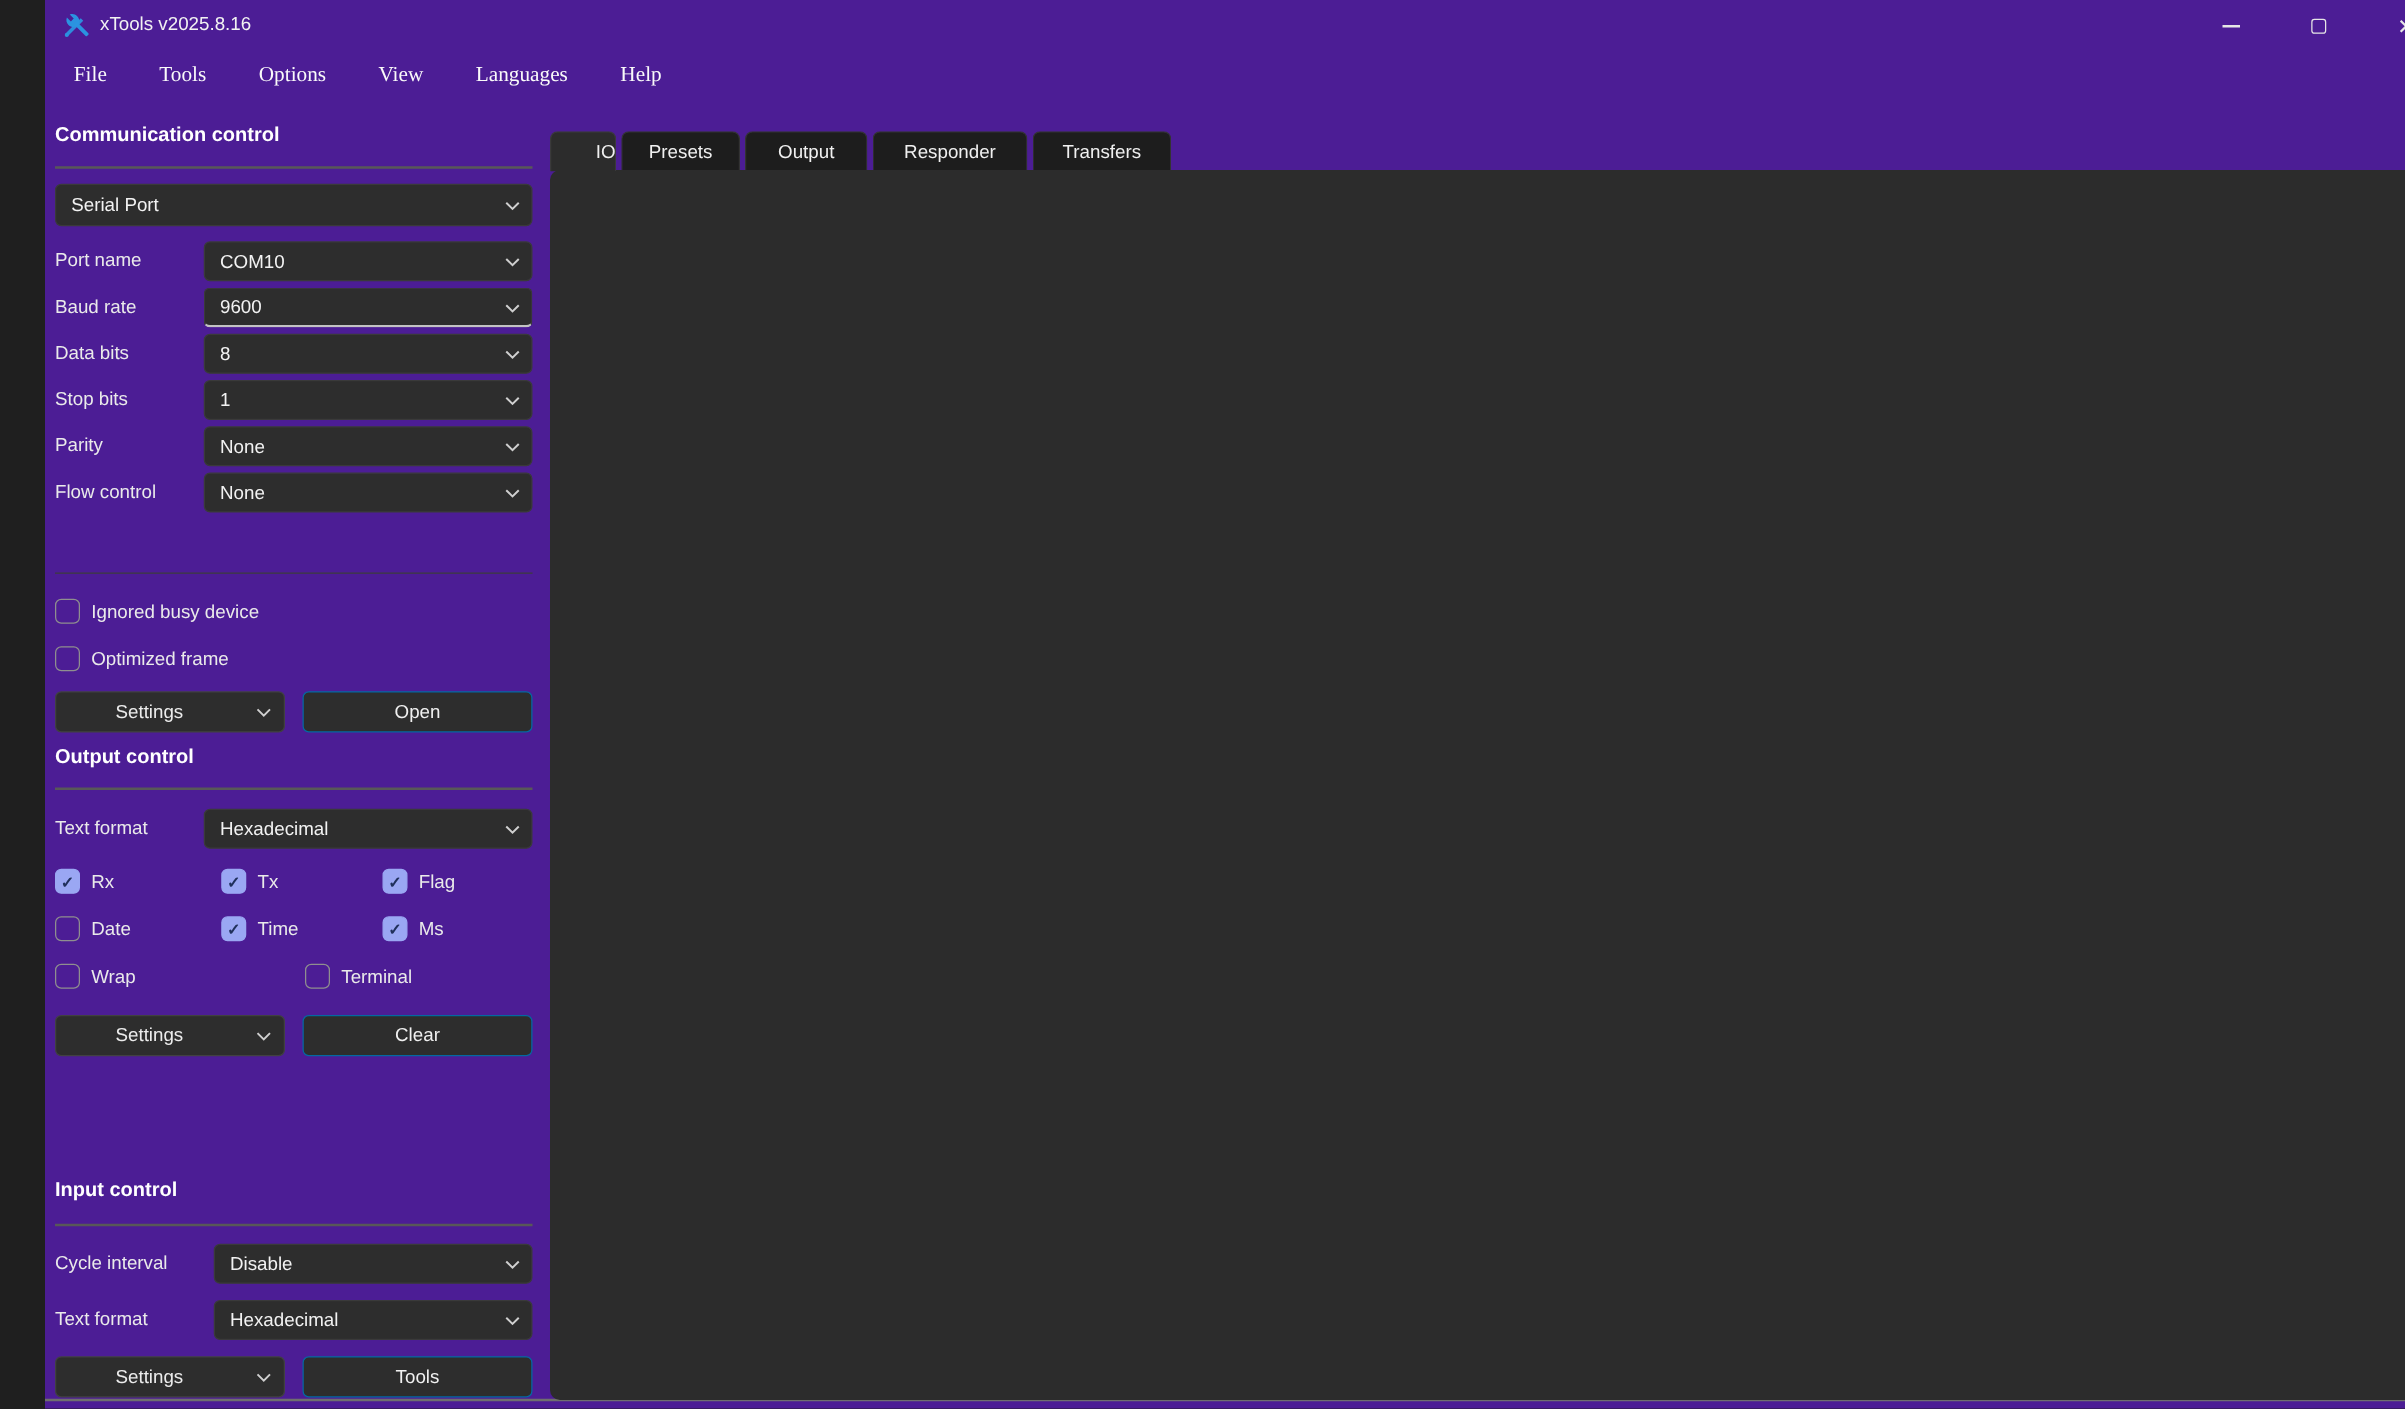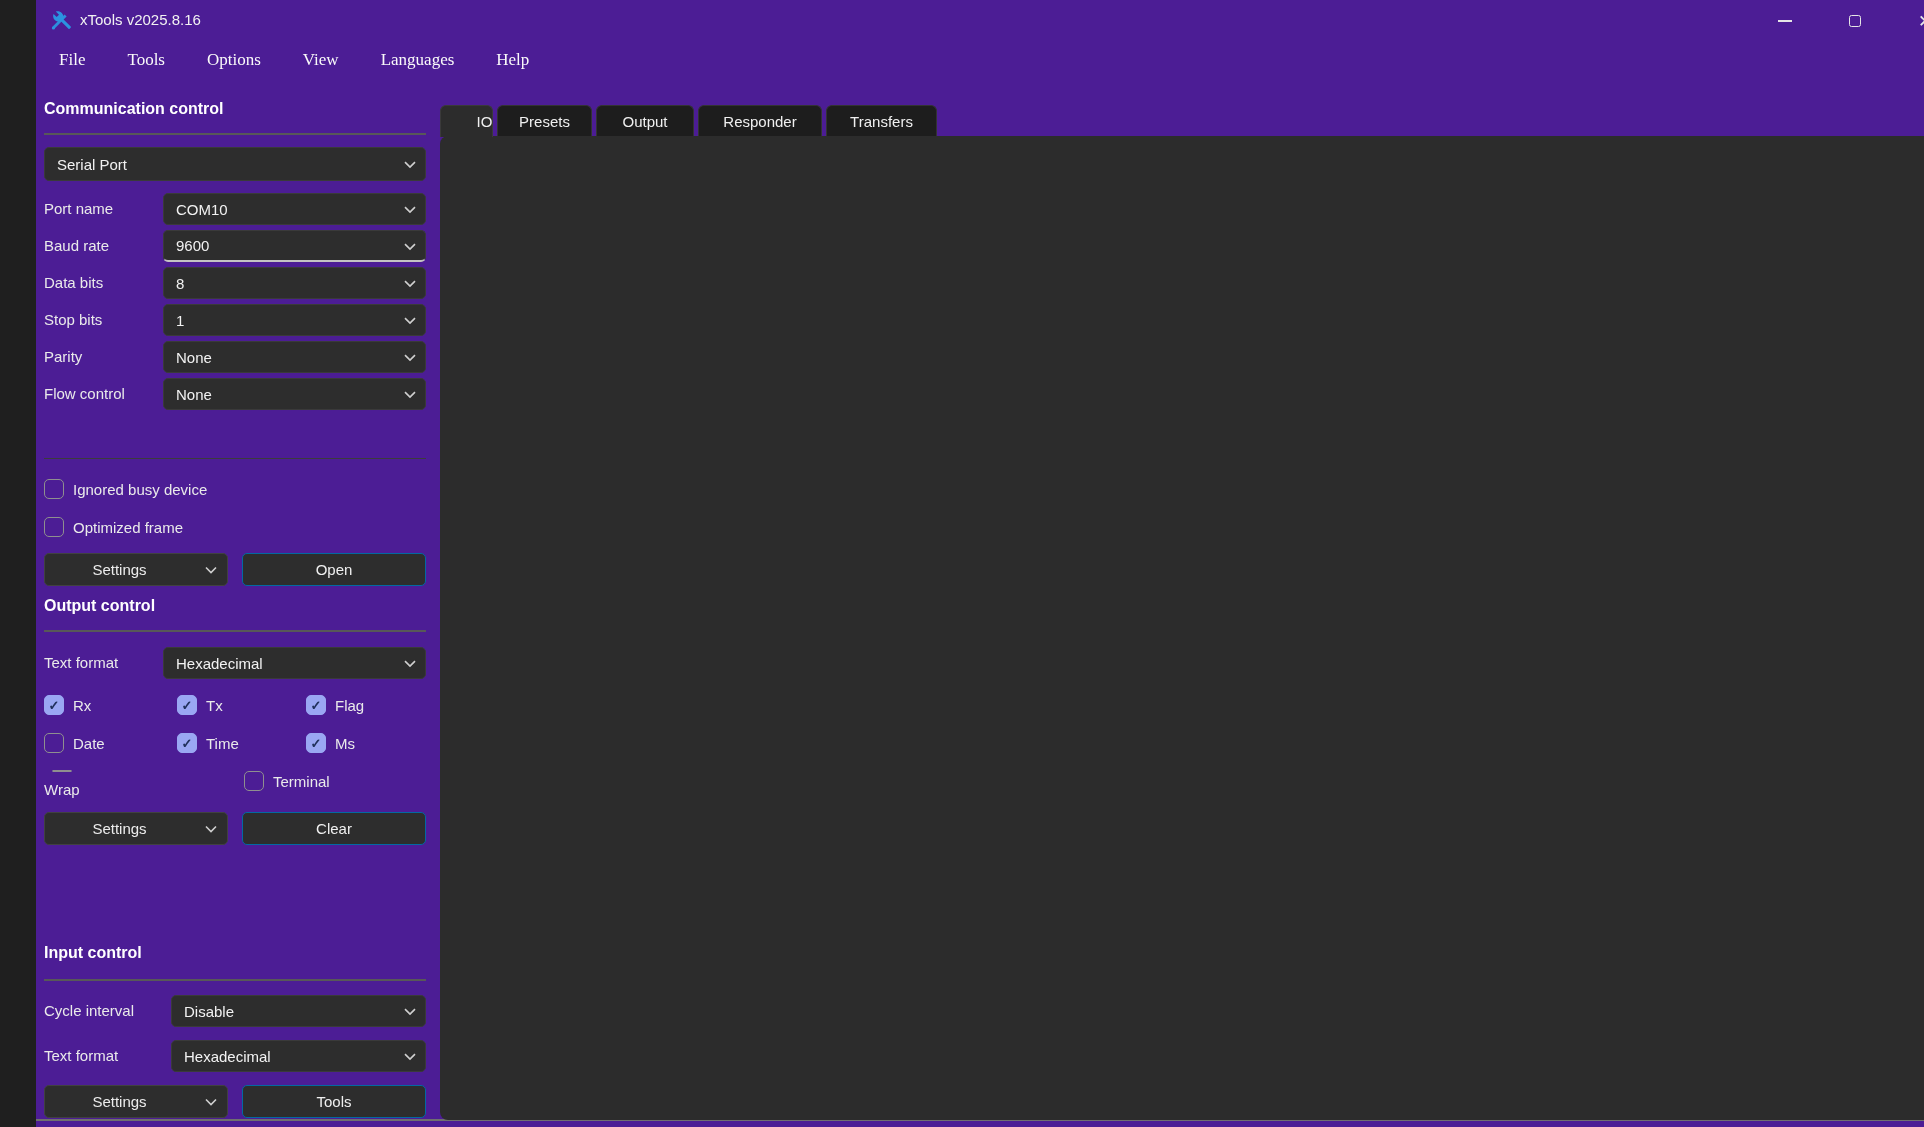--- a/index.html
+++ b/index.html
@@ -220,21 +220,21 @@
       <div class="cbl">Date</div>
   </div>
   <div class="cb checked" style="left:141px; top:732px;">
     <div class="box"></div>
       <div class="cbl">Time</div>
   </div>
   <div class="cb checked" style="left:270px; top:732px;">
     <div class="box"></div>
       <div class="cbl">Ms</div>
   </div>
-  <div class="cb" style="left:8px; top:770px;flex-direction:column;">
+  <div class="cb" style="left:8px; top:770px;">
     <div class="box"></div>
       <div class="cbl">Wrap</div>
   </div>
   <div class="cb" style="left:208px; top:770px;">
     <div class="box"></div>
       <div class="cbl">Terminal</div>
   </div>
 
   <div class="splitbtn" style="left:8px; top:812px; width:184px;">
     <div class="main">Settings</div>

